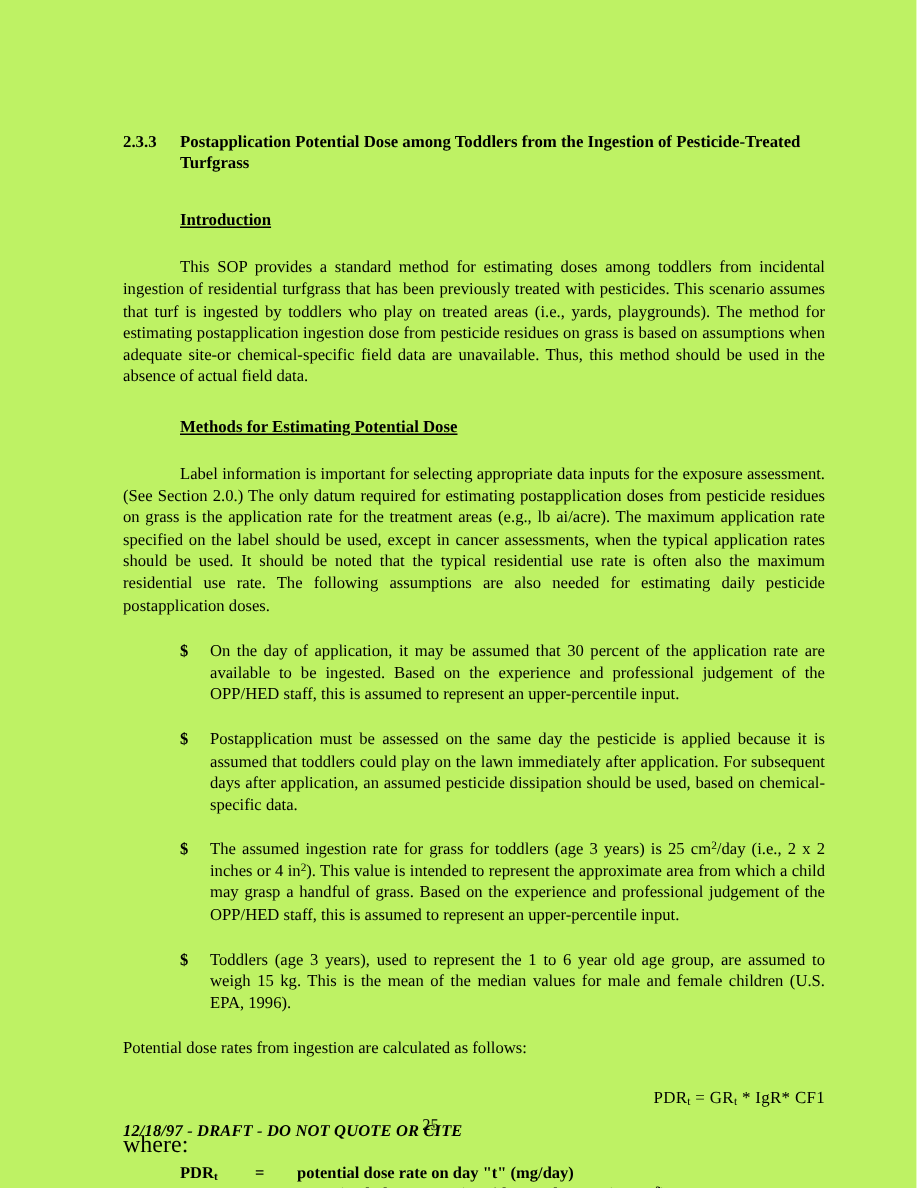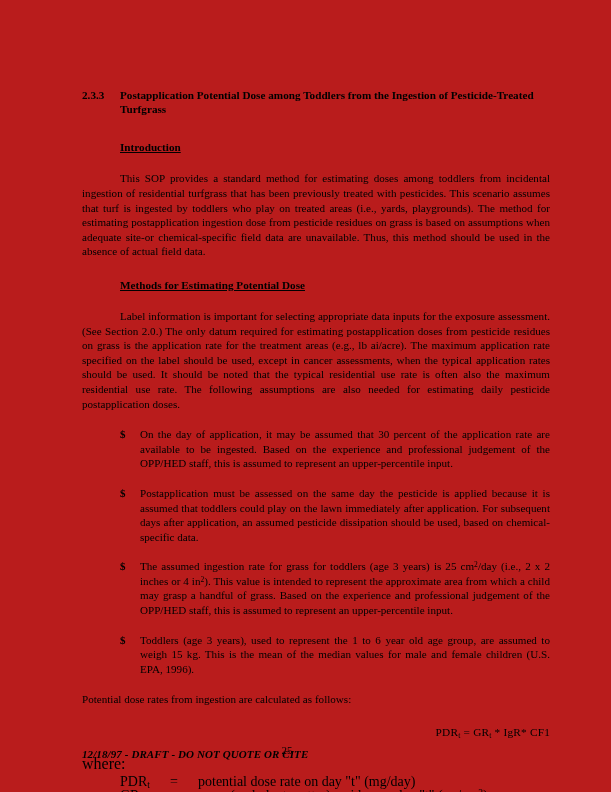--- a/index.html
+++ b/index.html
@@ -4,21 +4,21 @@
 <style>
   html, body {
     margin: 0;
     padding: 0;
     background: #ffffff;
   }
   .page {
     position: relative;
     width: 611px;
     height: 792px;
-    background: #b91c1c;
+    background: #bef264;
     font-family: "Liberation Serif", "DejaVu Serif", serif;
     color: #000000;
     overflow: hidden;
   }
   .content {
     position: absolute;
     left: 82px;
     top: 88px;
     width: 468px;
   }
@@ -101,22 +101,23 @@
   .where-label {
     font-size: 16px;
     line-height: 14.6px;
     margin: 0 0 3px 0;
   }
   .defs {
     margin-left: 38px;
   }
   .def-row {
     display: flex;
-    font-size: 14px;
-    line-height: 14.6px;
+    font-size: 11px;
+    line-height: 14.6px;
+    font-weight: bold;
   }
   .def-sym { flex: 0 0 50px; width: 50px; }
   .def-eq  { flex: 0 0 28px; width: 28px; }
   .def-txt { flex: 1 1 auto; }
 
   sub { font-size: 0.68em; vertical-align: -0.22em; line-height: 0; }
   sup { font-size: 0.68em; vertical-align: 0.42em; line-height: 0; }
 
   
   .footer {

